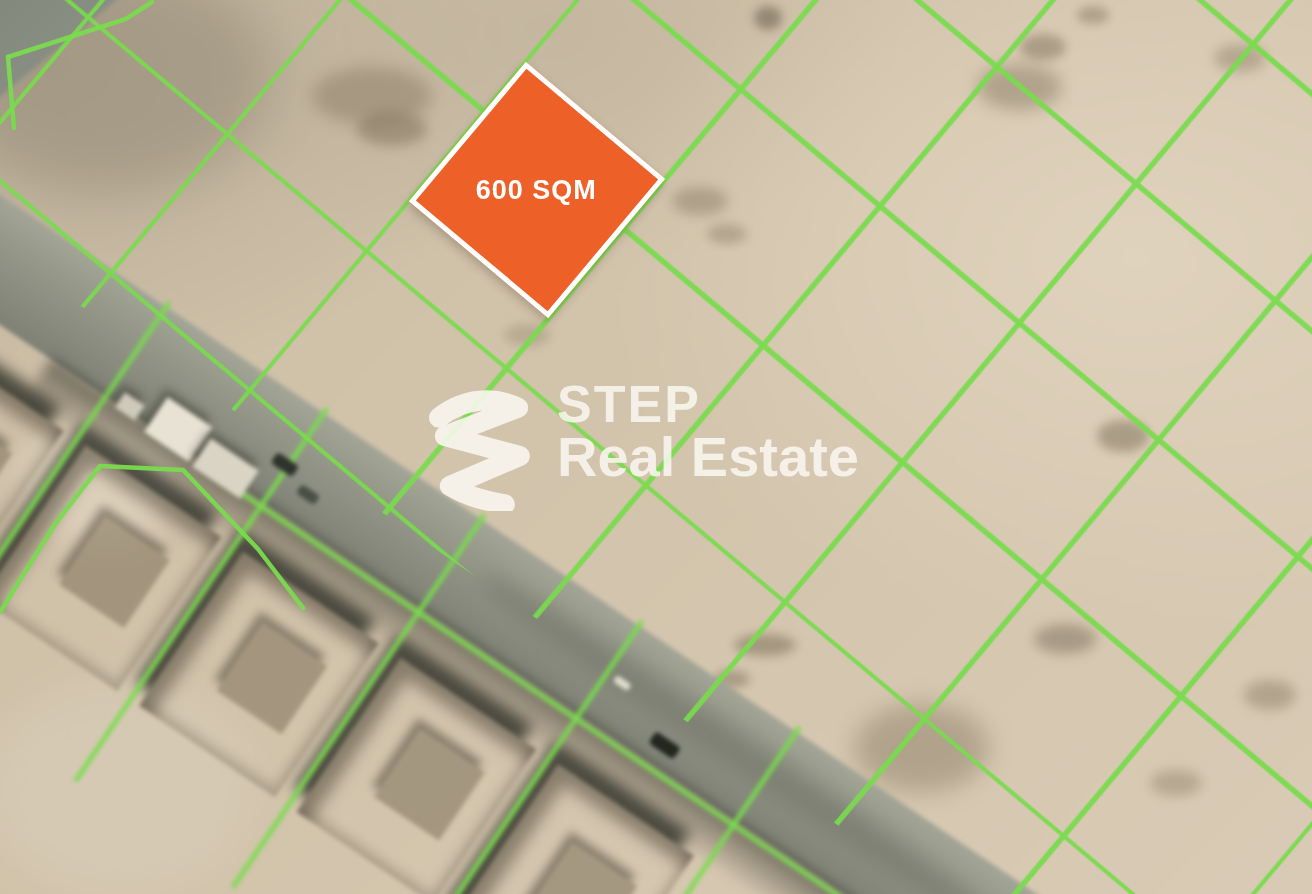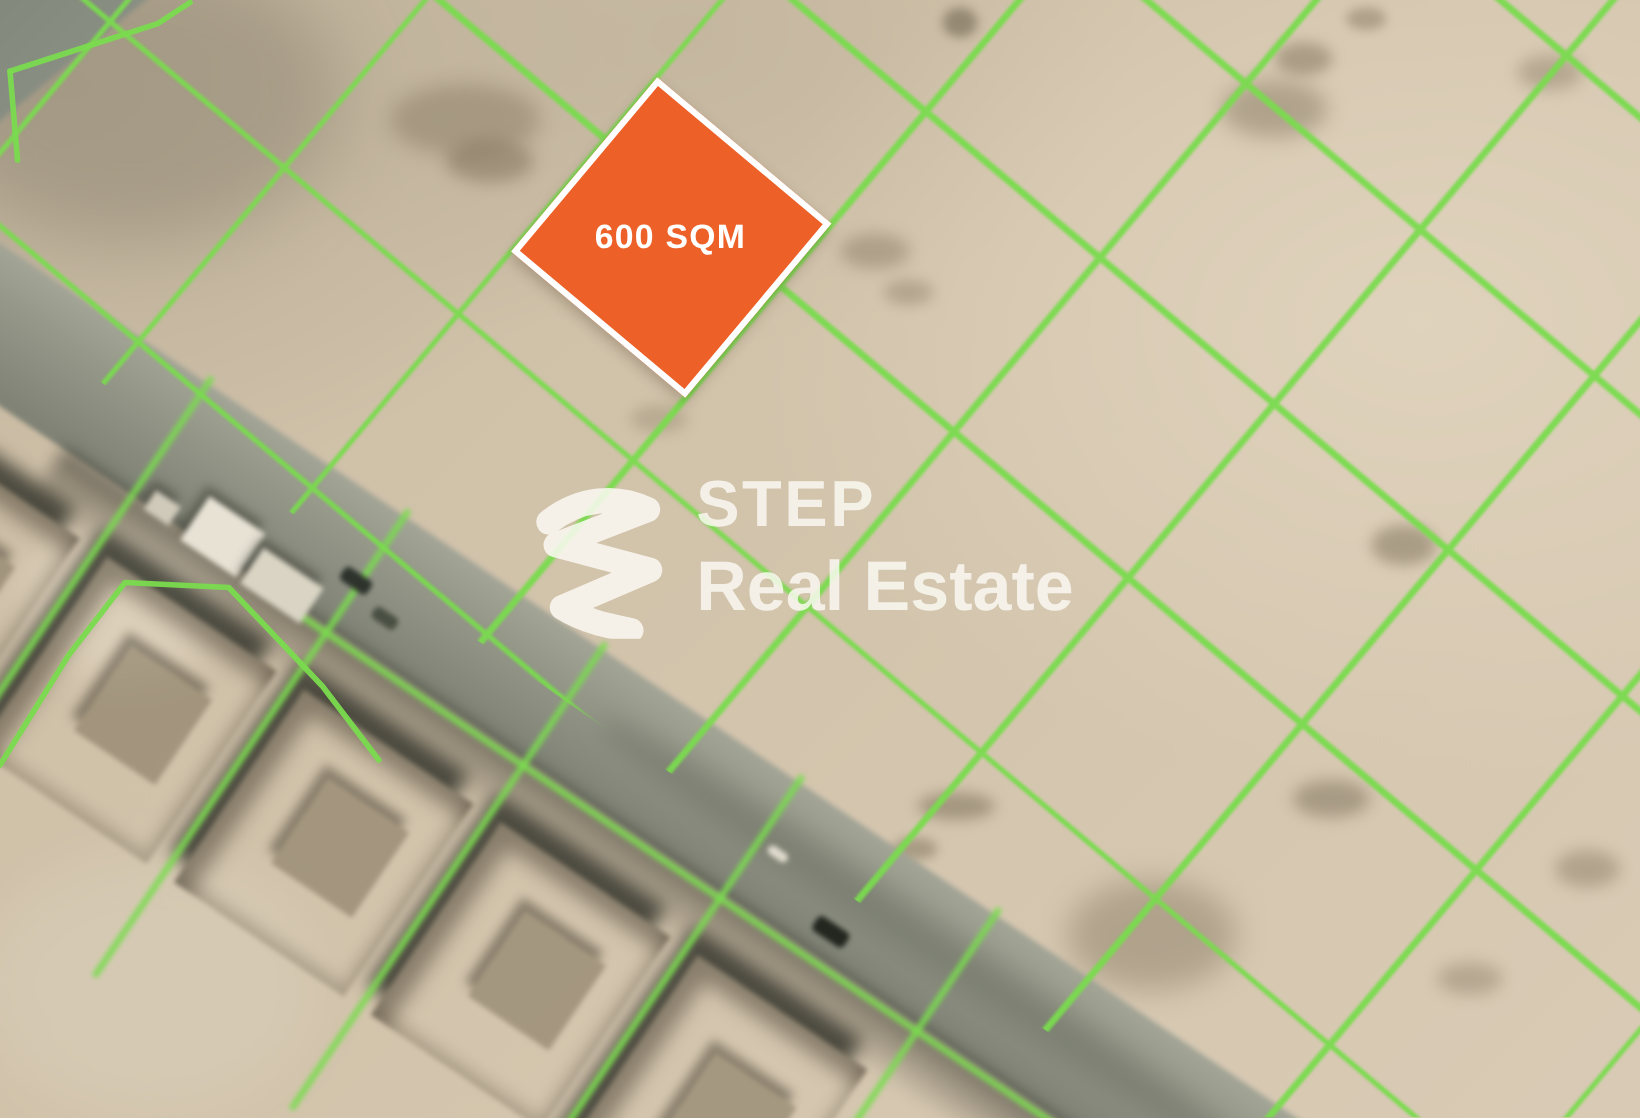--- a/index.html
+++ b/index.html
@@ -58,21 +58,21 @@
     background:var(--c-plot-fill);border:5px solid var(--c-plot-border);
     box-shadow:2px 4px 10px rgba(60,40,20,.25);
     display:flex;align-items:center;justify-content:center;}
   #plot-label{transform:rotate(-40deg);color:#fff;font-weight:bold;font-size:27px;
     letter-spacing:1px;white-space:nowrap;}
   
   #watermark{position:absolute;left:413px;top:381px;display:flex;align-items:flex-start;}
   #logo-mark{width:132px;height:130px;margin-right:12px;opacity:.85;}
   #wm-text{display:flex;flex-direction:column;color:var(--c-watermark-white);}
   #wm-steps{font-size:52px;font-weight:bold;letter-spacing:2px;line-height:.9;opacity:.82;}
-  #wm-real{font-size:56px;font-weight:bold;letter-spacing:0;line-height:1.0;opacity:.82;margin-top:13px;}
+  #wm-real{font-size:56px;font-weight:bold;letter-spacing:0;line-height:1.0;opacity:.82;margin-top:1px;}
   #wm-tag{font-size:16.5px;font-weight:400;letter-spacing:7px;word-spacing:9px;opacity:.72;margin-top:9px;}
 </style>
 </head>
 <body>
 
 <div id="stage">
 
   <div id="blurwrap">
     <div id="terrain"></div>
 

